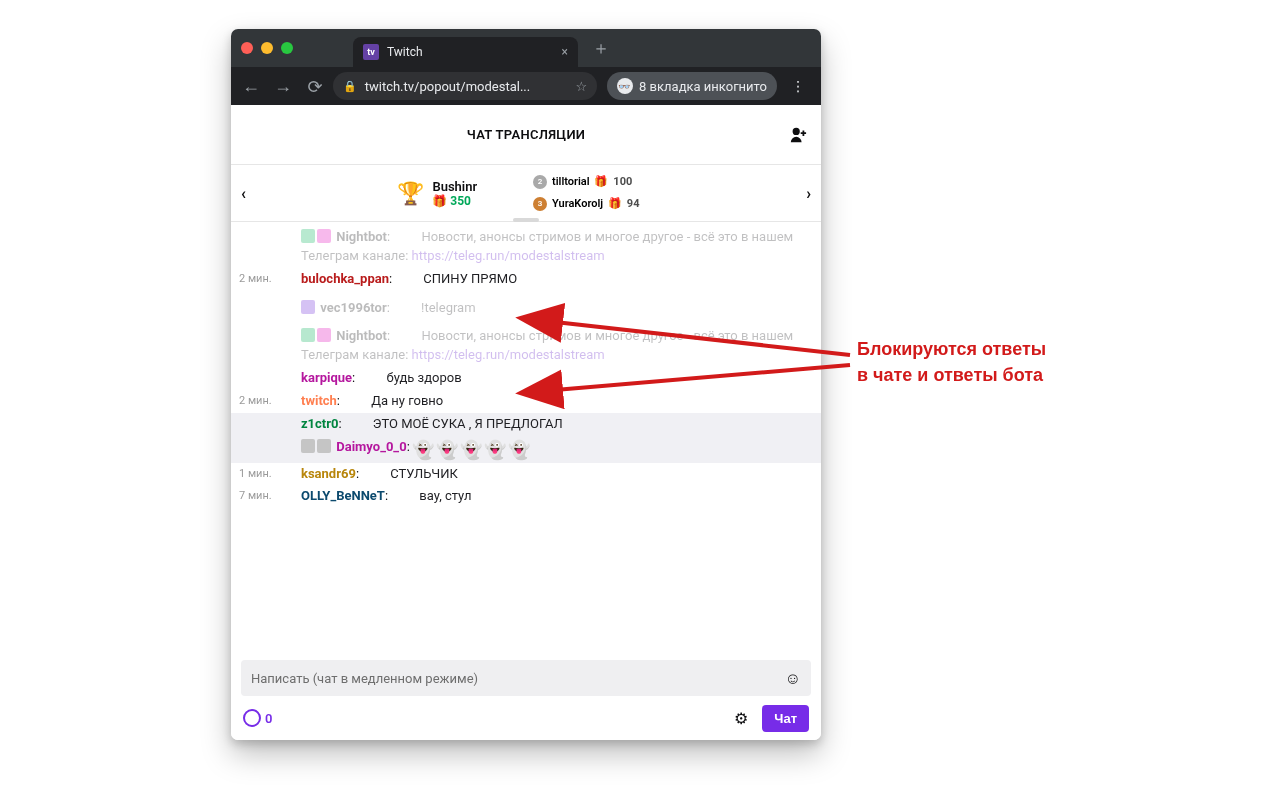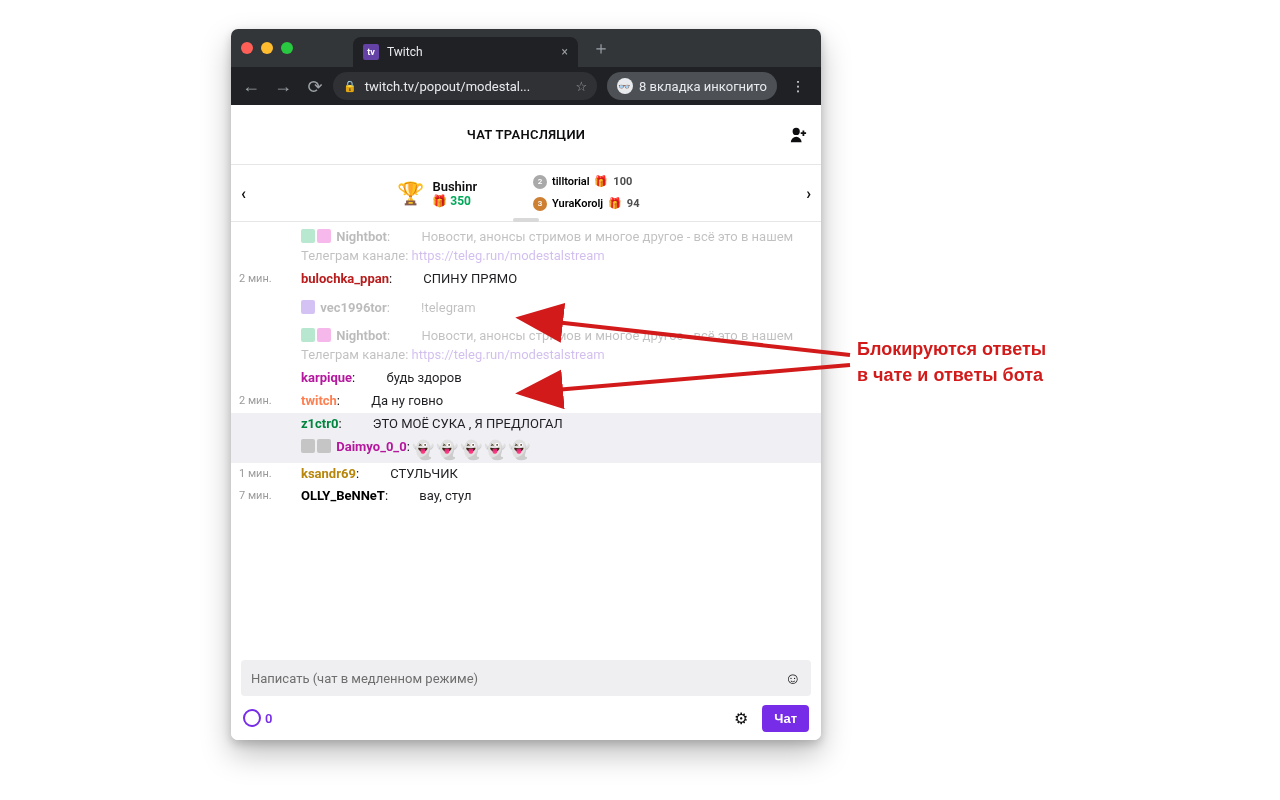--- a/index.html
+++ b/index.html
@@ -78,21 +78,21 @@
   .msg .ts{position:absolute;left:8px;top:3px;color:#9b9b9b;font-size:11px;}
   .msg .badge{display:inline-block;width:14px;height:14px;border-radius:2px;vertical-align:-2px;margin-right:2px;}
   .bg-mod{background:#02b056}.bg-vip{background:#e005b9}.bg-sub{background:#6d28d9}.bg-prime{background:#c5c5c5}
   .user{font-weight:700;}
   .msg.faded{opacity:.28;}
   .link{color:#5c16c5;}
   .msg .txt{color:#1f1f23;margin-left:28px;}
   .msg.highlight{background:#f0f0f4;}
   .u-red{color:#b91c1c}.u-green{color:#008000}.u-magenta{color:#b5179e}
   .u-orange{color:#ff7f50}.u-dgreen{color:#00853f}
-  .u-blue{color:#1b4aef}.u-gold{color:#b8860b}.u-dred{color:#000000}
+  .u-blue{color:#1b4aef}.u-gold{color:#b8860b}.u-dred{color:#0c4a6e}
   .composer-wrap{padding:0 10px;}
   .composer{
     margin-top:6px;height:36px;background:#efeff1;border-radius:4px;display:flex;align-items:center;padding:0 10px;color:#6e6e6e;font-size:13px;
   }
   .composer .smile{margin-left:auto;font-size:16px;color:#0e0e10;}
   .actions{
     height:44px;display:flex;align-items:center;padding:0 12px;gap:6px;
   }
   .pts{color:#772ce8;font-weight:600;display:flex;align-items:center;gap:4px;font-size:13px;}
   .pts-ic{width:18px;height:18px;border:2px solid #772ce8;border-radius:50%;position:relative;}

